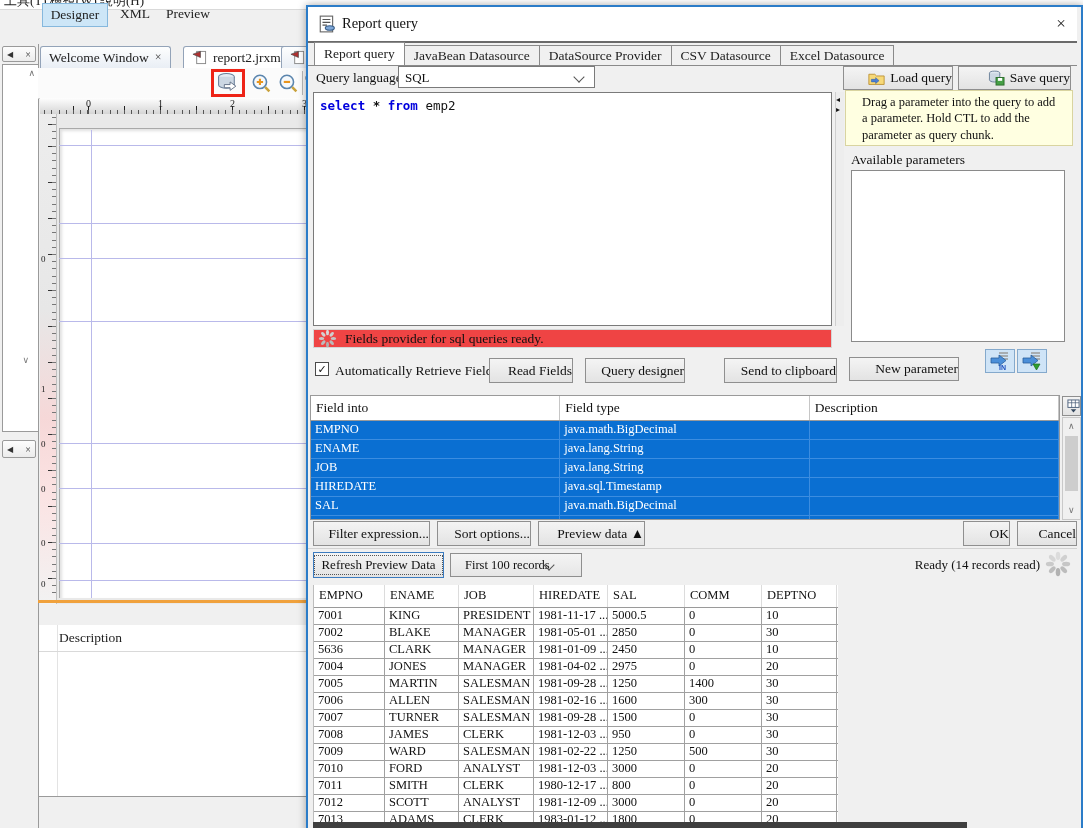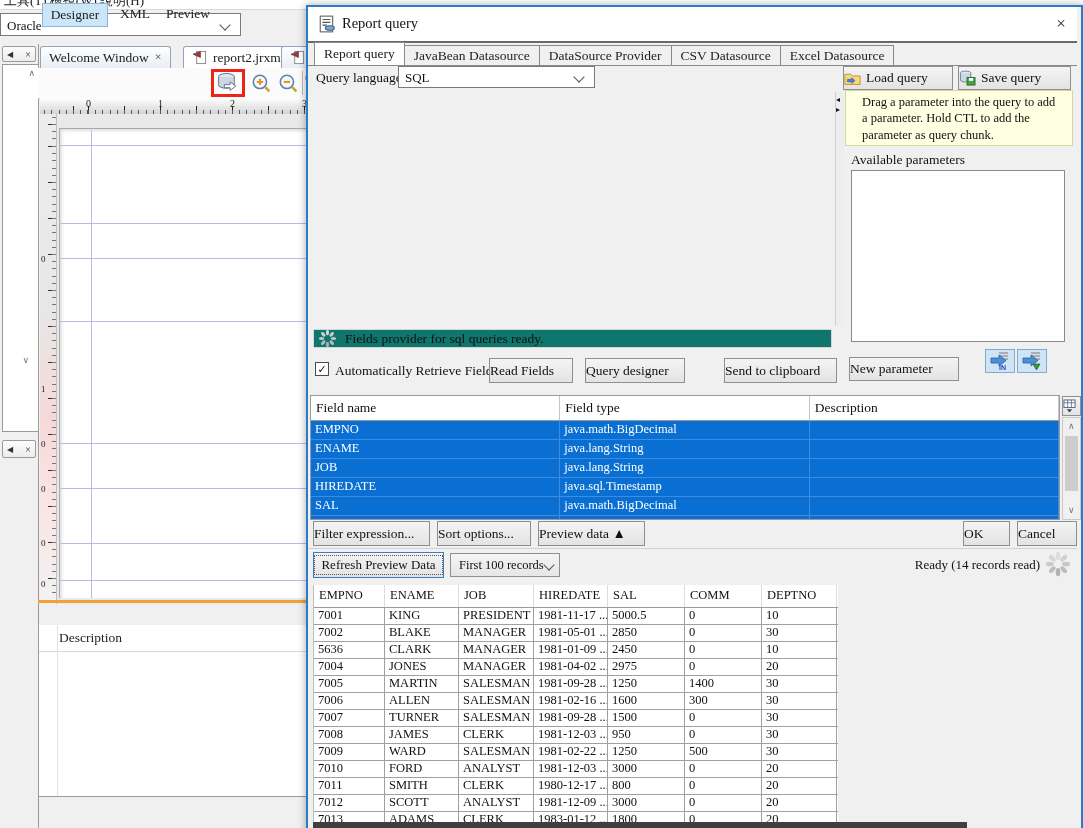--- a/index.html
+++ b/index.html
@@ -83,53 +83,53 @@
   .close-x{position:absolute;left:740px;top:4px;width:26px;height:26px;text-align:center;line-height:26px;font-size:17px;color:#222;}
   .title-sep{left:0;top:34px;width:769px;height:2px;background:#6a6a6a;}
   .dtabs{left:6px;top:37px;height:22px;display:flex;align-items:flex-end;}
   .dtabs span{display:inline-block;height:17px;line-height:17px;padding:1px 9px;background:#f0f0f0;
               border:1px solid #8a8a8a;border-left:none;font-size:13.5px;color:#222;}
   .dtabs span:nth-of-type(1){background:#fff;height:20px;line-height:20px;border-left:1px solid #8a8a8a;position:relative;z-index:2;}
   .tab-base{left:0;top:58px;width:769px;height:1px;background:#8a8a8a;}
 
   .lbl{font-size:13.5px;color:#111;}
   .btn{background:linear-gradient(#f4f4f4,#e3e3e3);border:1px solid #8f8f8f;box-sizing:border-box;
-       display:flex;align-items:center;justify-content:flex-start;font-size:13.5px;color:#111;gap:5px;}
+       display:flex;align-items:center;justify-content:flex-end;font-size:13.5px;color:#111;gap:5px;}
   .sqlbox{left:5px;top:85px;width:519px;height:234px;background:#fff;border:1px solid #7a7a7a;box-sizing:border-box;
           font-family:"DejaVu Sans Mono",monospace;font-size:12.5px;padding:5px 6px;}
   .kw{color:#0000dd;font-weight:bold;}
   .sql-star{font-weight:bold;}
   .splitter{left:527px;top:85px;width:8px;height:234px;background:#ededed;border-left:1px solid #cfcfcf;}
   .splitter i{position:absolute;left:0;font-size:8px;color:#111;font-style:normal;line-height:8px;}
   .note{left:537px;top:83px;width:228px;height:56px;background:#ffffe1;border:1px solid #d9d4a0;box-sizing:border-box;
         font-size:12.5px;padding:3px 16px;line-height:1.3;}
   .paramlist{left:543px;top:163px;width:212px;height:170px;background:#fff;border:1px solid #8a8a8a;}
   .iconbtn{background:#cfe4f7;border:1px solid #84a9cc;box-sizing:border-box;display:flex;align-items:center;justify-content:center;}
-  .statusbar{left:5px;top:322px;width:519px;height:19px;background:#0f766e;border:1px solid #d5d5d5;box-sizing:border-box;
+  .statusbar{left:5px;top:322px;width:519px;height:19px;background:#ef4444;border:1px solid #d5d5d5;box-sizing:border-box;
              display:flex;align-items:center;gap:8px;padding-left:4px;font-size:13.5px;}
   .checkbox{width:14px;height:14px;background:#fff;border:1px solid #4a4a4a;box-sizing:border-box;
             text-align:center;line-height:12px;font-size:11px;color:#111;}
 
   .ftable{left:2px;top:388px;width:750px;height:125px;background:#fff;border:1px solid #9a9a9a;box-sizing:border-box;}
   .fhead{height:24px;border-bottom:1px solid #9a9a9a;display:flex;}
   .fhead div{width:250px;box-sizing:border-box;border-right:1px solid #c6c6c6;padding:4px 0 0 5px;font-size:13.5px;}
   .frow{height:18px;background:#0a6fd2;display:flex;border-bottom:1px solid #3c8de0;color:#fff;}
   .frow div{width:250px;box-sizing:border-box;border-right:1px solid #3c8de0;padding-left:4px;font-size:12.5px;line-height:17px;white-space:nowrap;overflow:hidden;}
   .fscroll{left:754px;top:410px;width:19px;height:103px;background:#f0f0f0;border:1px solid #c9c9c9;box-sizing:border-box;}
   .fscroll .thumb{position:absolute;left:2px;top:18px;width:13px;height:55px;background:#cdcdcd;}
   .corner-btn{left:754px;top:389px;width:19px;height:20px;}
 
   .act-row .btn{position:absolute;height:25px;}
   .divider{left:0;top:541px;width:769px;height:1px;background:#d2d2d2;}
 
   .refresh-btn{left:5px;top:545px;width:131px;height:26px;background:linear-gradient(#f4f4f4,#e3e3e3);
                border:1px solid #3b7bbf;box-sizing:border-box;display:flex;align-items:center;justify-content:center;}
   .refresh-btn span{border:1px dotted #555;padding:1px 6px;font-size:13px;}
-  .rec-combo{left:142px;top:546px;width:110px;height:24px;background:linear-gradient(#f4f4f4,#e6e6e6);
-             border:1px solid #8f8f8f;box-sizing:border-box;line-height:22px;padding-left:8px;font-size:12.5px;}
+  .rec-combo{left:142px;top:546px;width:132px;height:24px;background:linear-gradient(#f4f4f4,#e6e6e6);
+             border:1px solid #8f8f8f;box-sizing:border-box;line-height:22px;padding-left:14px;font-size:12.5px;}
   .ready-lbl{left:560px;top:550px;width:172px;text-align:right;font-size:13px;}
 
   .ptable{left:5px;top:578px;width:524px;height:244px;background:#fff;border-left:1px solid #bdbdbd;}
   .phead{height:22px;display:flex;border-bottom:1px solid #9a9a9a;background:#fff;}
   .phead div{box-sizing:border-box;border-right:1px solid #dcdcdc;padding:3px 0 0 5px;font-size:12.5px;}
   .prow{height:16px;display:flex;border-bottom:1px solid #a0a0a0;}
   .prow div{box-sizing:border-box;border-right:1px solid #a0a0a0;padding-left:4px;font-size:12.5px;line-height:15px;white-space:nowrap;overflow:hidden;}
   .phead div:nth-of-type(1),.prow div:nth-of-type(1){width:71px;}
   .phead div:nth-of-type(2),.prow div:nth-of-type(2){width:74px;}
   .phead div:nth-of-type(3),.prow div:nth-of-type(3){width:75px;}
@@ -141,24 +141,20 @@
 </style>
 </head>
 <body>
 
 <div id="screen">
 
   <div class="abs menubar clip">
       <span>工具(T)    檢視(W)    說明(H)</span>
     </div>
 
-  <div class="abs combo oracle-combo">
-    <span>Oracle</span>
-    <span class="chev" style="left:220px;top:7px;"></span>
-  </div>
 
   <div class="abs pane-hdr" style="left:2px;top:46px;width:34px;height:16px;">
     <span style="font-size:8px;">◀</span>
     <span>×</span>
   </div>
   <div class="abs pane-body" style="left:2px;top:64px;width:35px;height:366px;">
     <span class="scroll-glyph abs" style="right:3px;top:4px;">∧</span>
     <span class="scroll-glyph abs" style="right:9px;bottom:66px;">∨</span>
   </div>
   <div class="abs pane-hdr" style="left:2px;top:440px;width:34px;height:18px;">
@@ -297,20 +293,21 @@
     <div class="abs btn" style="left:650px;top:59px;width:113px;height:24px;">
       <svg width="17" height="16" viewBox="0 0 18 17">
         <ellipse cx="7" cy="3.5" rx="5.5" ry="2.3" fill="#dfe7ef" stroke="#6a7f99"></ellipse>
         <path d="M1.5 3.5 v7 c0 1.3 2.5 2.3 5.5 2.3 s5.5-1 5.5-2.3 v-7" fill="#ccd7e3" stroke="#6a7f99"></path>
         <rect x="8.5" y="8" width="8.5" height="8" fill="#46a046" stroke="#2c6e2c"></rect>
         <rect x="10.5" y="8.5" width="4.5" height="3" fill="#fff"></rect>
       </svg>
       <span>Save query</span>
     </div>
 
+    <div class="abs sqlbox"><span class="kw">select</span> <span class="sql-star">*</span> <span class="kw">from</span> <span>emp2</span></div>
 
     <div class="abs splitter">
       <i style="top:4px;">◂</i>
       <i style="top:14px;">▸</i>
     </div>
 
     <div class="abs note">Drag a parameter into the query to add a parameter. Hold CTL to add the parameter as query chunk.</div>
     <span class="abs lbl" style="left:543px;top:145px;">Available parameters</span>
     <div class="abs paramlist"></div>
 
@@ -347,21 +344,21 @@
     </div>
 
     <div class="abs checkbox" style="left:7px;top:355px;"><span>✓</span></div>
     <span class="abs lbl" style="left:27px;top:356px;">Automatically Retrieve Fields</span>
     <div class="abs btn" style="left:181px;top:351px;width:84px;height:25px;">Read Fields</div>
     <div class="abs btn" style="left:277px;top:351px;width:100px;height:25px;">Query designer</div>
     <div class="abs btn" style="left:416px;top:351px;width:113px;height:25px;">Send to clipboard</div>
 
     <div class="abs ftable clip">
       <div class="fhead">
-        <div>Field name</div>
+        <div>Field into</div>
         <div>Field type</div>
         <div>Description</div>
       </div>
       <div>
 
           <div class="frow">
             <div>EMPNO</div>
             <div>java.math.BigDecimal</div>
             <div></div>
           </div>

